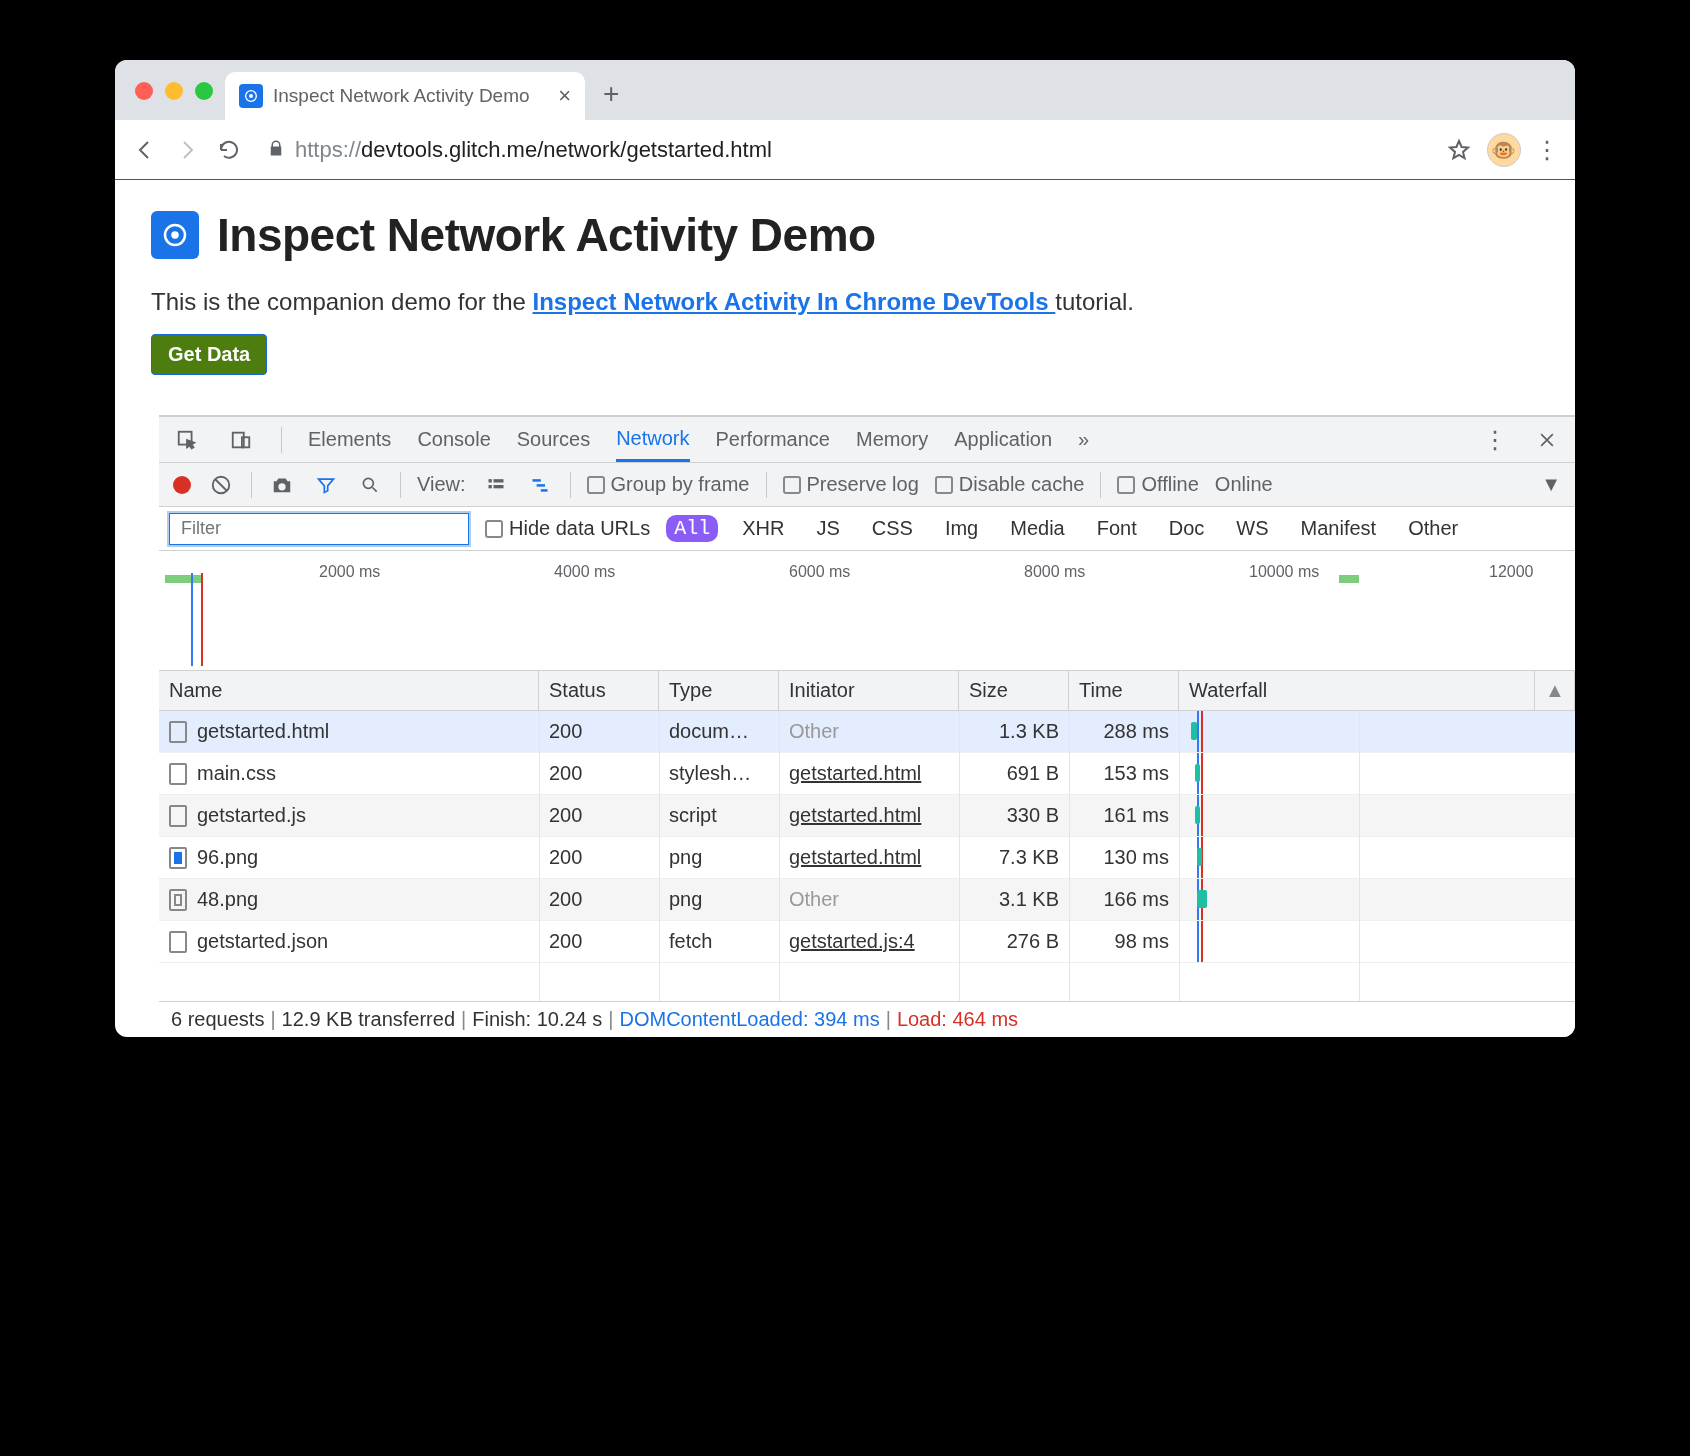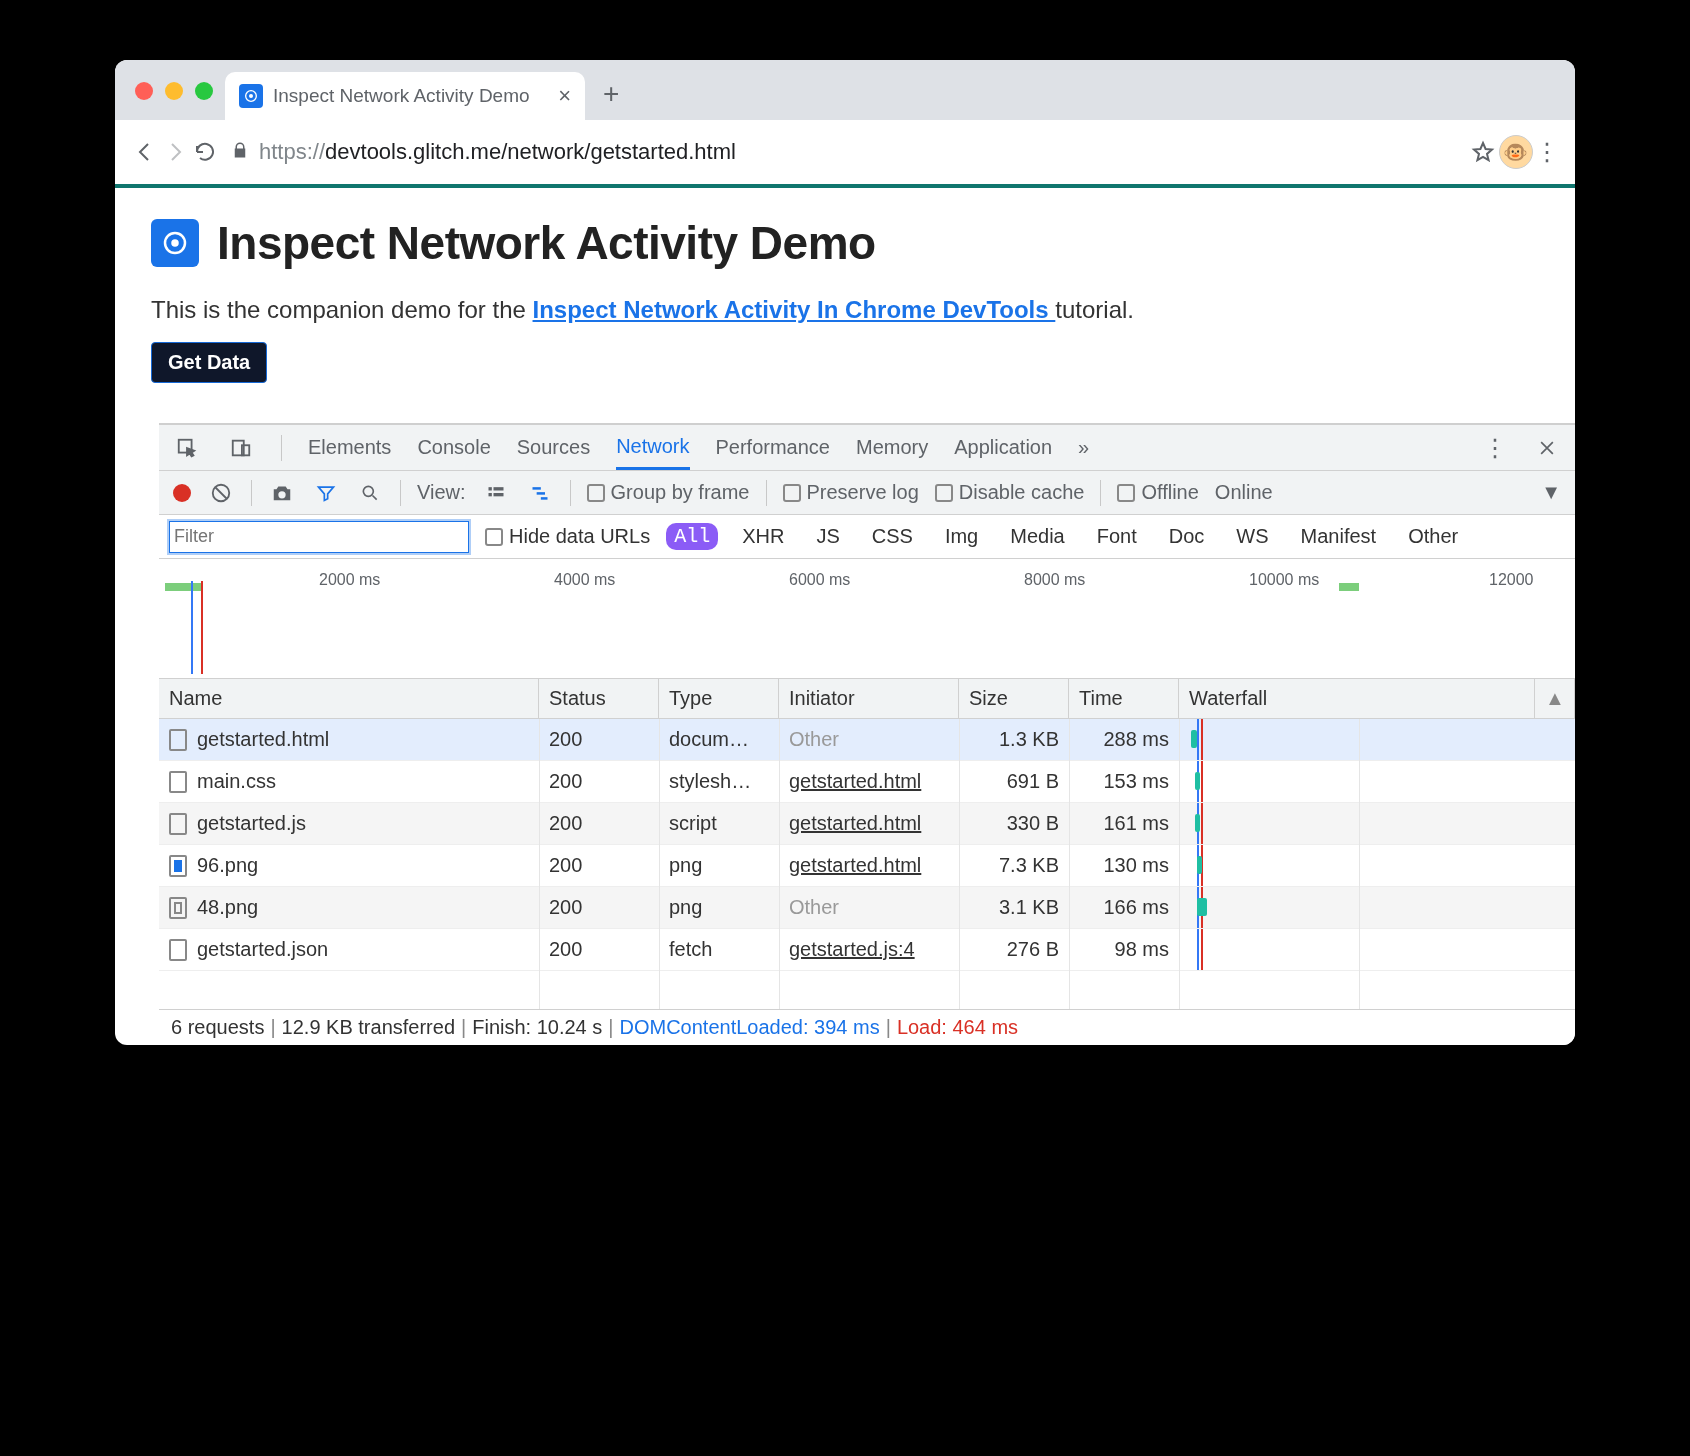--- a/index.html
+++ b/index.html
@@ -28,22 +28,22 @@
     display:flex; align-items:center; padding:0 14px; gap:10px; color:#5f6368;
     font-size:19px;
   }
   .tab .favicon { width:24px; height:24px; background:#1a73e8; border-radius:4px;
     display:flex; align-items:center; justify-content:center; }
   .tab .favicon svg{width:16px;height:16px;fill:#fff;}
   .tab .close { margin-left:auto; color:#5f6368; font-size:22px; }
   .newtab { color:#5f6368; font-size:28px; padding:0 18px 10px; }
   
   .toolbar {
-    height:68px; background:#fff; border-bottom:4px solid #0f766e;
-    display:flex; align-items:center; padding:0 16px; gap:2px;
+    height:60px; background:#fff; border-bottom:1px solid #0f766e;
+    display:flex; align-items:center; padding:0 16px; gap:14px;
   }
   .nav-icon{width:28px;height:28px;display:flex;align-items:center;justify-content:center;color:#5f6368;}
   .nav-icon svg{width:24px;height:24px;}
   .omnibox {
     flex:1; display:flex; align-items:center; gap:10px; font-size:22px; color:#202124;
     padding:0 10px;
   }
   .lock{color:#5f6368;}
   .url-dim{color:#80868b;}
   .star{color:#5f6368;}
@@ -52,40 +52,40 @@
   .kebab{font-size:24px;color:#5f6368;}
   
   .page { padding:28px 36px 40px; }
   .page-title-row{display:flex;align-items:center;gap:18px;}
   .title-icon{width:48px;height:48px;background:#1a73e8;border-radius:6px;
     display:flex;align-items:center;justify-content:center;}
   .title-icon svg{width:30px;height:30px;fill:#fff;}
   h1{margin:0;font-size:46px;font-weight:800;letter-spacing:-.5px;color:#222;}
   .subtitle{font-size:24px;margin:26px 0 18px;}
   .subtitle a{color:#1a73e8;text-decoration:underline;font-weight:700;}
-  .get-data{background:#0f172a;color:#fff;border:1px solid #1669d6;border-radius:4px;
+  .get-data{background:#4d7c0f;color:#fff;border:1px solid #1669d6;border-radius:4px;
     padding:8px 16px;font-size:20px;font-weight:700;}
   
   .devtools{border-top:2px solid #cfcfcf;margin-left:44px;}
   .dt-tabs{height:46px;border-bottom:1px solid #d0d0d0;background:#f1f3f4;
     display:flex;align-items:center;padding:0 14px;gap:26px;font-size:20px;color:#5f6368;}
   .dt-tabs .sep{width:1px;height:26px;background:#c8c8c8;}
   .dt-tab.active{color:#1a73e8;border-bottom:3px solid #1a73e8;height:100%;display:flex;align-items:center;}
   .dt-tabs .spacer{flex:1;}
   .dt-icn{display:flex;align-items:center;justify-content:center;width:28px;height:28px;color:#5f6368;}
   .dt-toolbar{height:44px;background:#f1f3f4;border-bottom:1px solid #d0d0d0;
     display:flex;align-items:center;padding:0 14px;gap:16px;font-size:20px;color:#5f6368;}
   .rec{width:18px;height:18px;border-radius:50%;background:#d93025;}
   .dt-chk{display:flex;align-items:center;gap:6px;}
   .dt-chk .box{width:18px;height:18px;border:2px solid #888;border-radius:3px;}
   .dt-toolbar .sep{width:1px;height:26px;background:#c8c8c8;}
   .dt-filter-row{height:44px;background:#fff;border-bottom:1px solid #d0d0d0;
     display:flex;align-items:center;padding:6px 10px;gap:16px;font-size:20px;color:#333;}
   .filter-input{width:300px;height:32px;border:1px solid #1a73e8;outline:none;
-    box-shadow:0 0 0 2px rgba(26,115,232,.35);padding:0 4px;font-size:18px;color:#888;}
+    box-shadow:0 0 0 2px rgba(26,115,232,.35);padding:0 11px;font-size:18px;color:#888;}
   .pill{padding:2px 8px;border-radius:10px;}
   .pill.active{background:#8b5cf6;color:#fff;font-family:Liberation Mono, monospace;}
   
   .timeline{height:120px;background:#fff;border-bottom:1px solid #d0d0d0;position:relative;
     font-size:16px;color:#5f6368;}
   .tick{position:absolute;top:12px;}
   .mark{position:absolute;top:24px;width:36px;height:8px;background:#7cce7c;}
   .vline{position:absolute;top:22px;bottom:4px;width:2px;}
   .vblue{background:#3478f6;} .vred{background:#d93025;}
   

